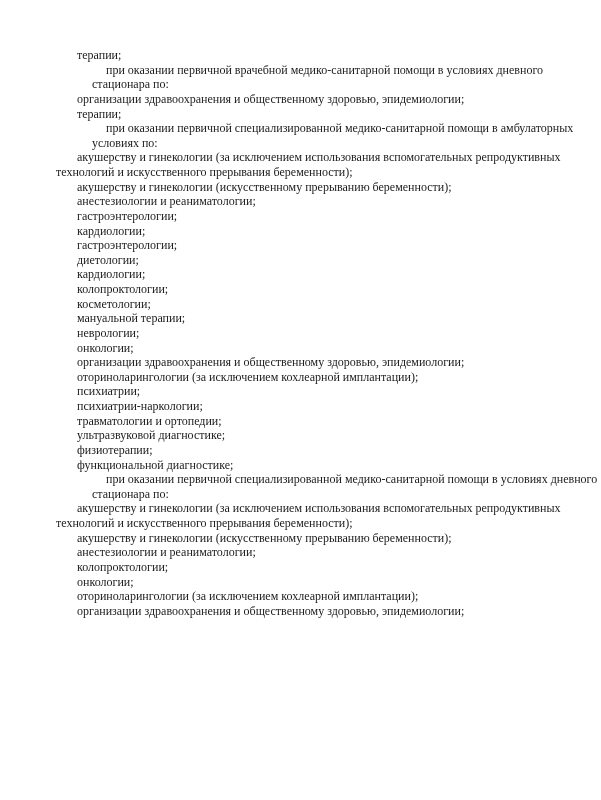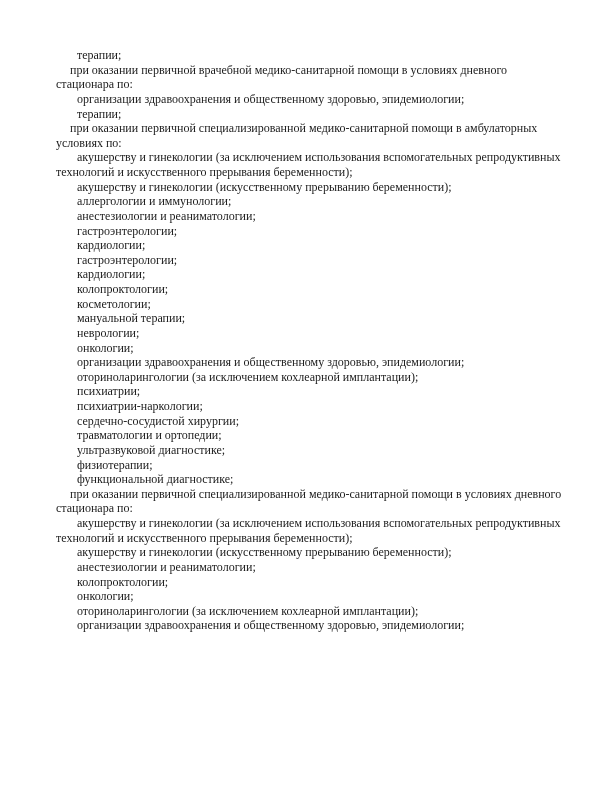--- a/index.html
+++ b/index.html
@@ -23,54 +23,53 @@
     font-size: 12px;
     line-height: 14.62px;
     color: #1b1b1b;
     text-rendering: optimizeLegibility;
   }
   .text-block p {
     margin: 0;
     padding: 0;
     white-space: pre-line; 
   }
-  .text-block p.para { text-indent: 14px; }
+  .text-block p.para { text-indent: 14px; margin-left: 36px; }
   .text-block p.item { text-indent: 21px; }
 </style>
 </head>
 <body>
 
 <div class="page">
   <main class="text-block">
     <p class="item">терапии;</p>
     <p class="para">при оказании первичной врачебной медико-санитарной помощи в условиях дневного
 стационара по:</p>
     <p class="item">организации здравоохранения и общественному здоровью, эпидемиологии;</p>
     <p class="item">терапии;</p>
     <p class="para">при оказании первичной специализированной медико-санитарной помощи в амбулаторных
 условиях по:</p>
     <p class="item">акушерству и гинекологии (за исключением использования вспомогательных репродуктивных
 технологий и искусственного прерывания беременности);</p>
     <p class="item">акушерству и гинекологии (искусственному прерыванию беременности);</p>
-    <p class="item">аллергологии и иммунологии;</p>
     <p class="item">анестезиологии и реаниматологии;</p>
     <p class="item">гастроэнтерологии;</p>
     <p class="item">кардиологии;</p>
     <p class="item">гастроэнтерологии;</p>
+    <p class="item">диетологии;</p>
     <p class="item">кардиологии;</p>
     <p class="item">колопроктологии;</p>
     <p class="item">косметологии;</p>
     <p class="item">мануальной терапии;</p>
     <p class="item">неврологии;</p>
     <p class="item">онкологии;</p>
     <p class="item">организации здравоохранения и общественному здоровью, эпидемиологии;</p>
     <p class="item">оториноларингологии (за исключением кохлеарной имплантации);</p>
     <p class="item">психиатрии;</p>
     <p class="item">психиатрии-наркологии;</p>
-    <p class="item">сердечно-сосудистой хирургии;</p>
     <p class="item">травматологии и ортопедии;</p>
     <p class="item">ультразвуковой диагностике;</p>
     <p class="item">физиотерапии;</p>
     <p class="item">функциональной диагностике;</p>
     <p class="para">при оказании первичной специализированной медико-санитарной помощи в условиях дневного
 стационара по:</p>
     <p class="item">акушерству и гинекологии (за исключением использования вспомогательных репродуктивных
 технологий и искусственного прерывания беременности);</p>
     <p class="item">акушерству и гинекологии (искусственному прерыванию беременности);</p>
     <p class="item">анестезиологии и реаниматологии;</p>

